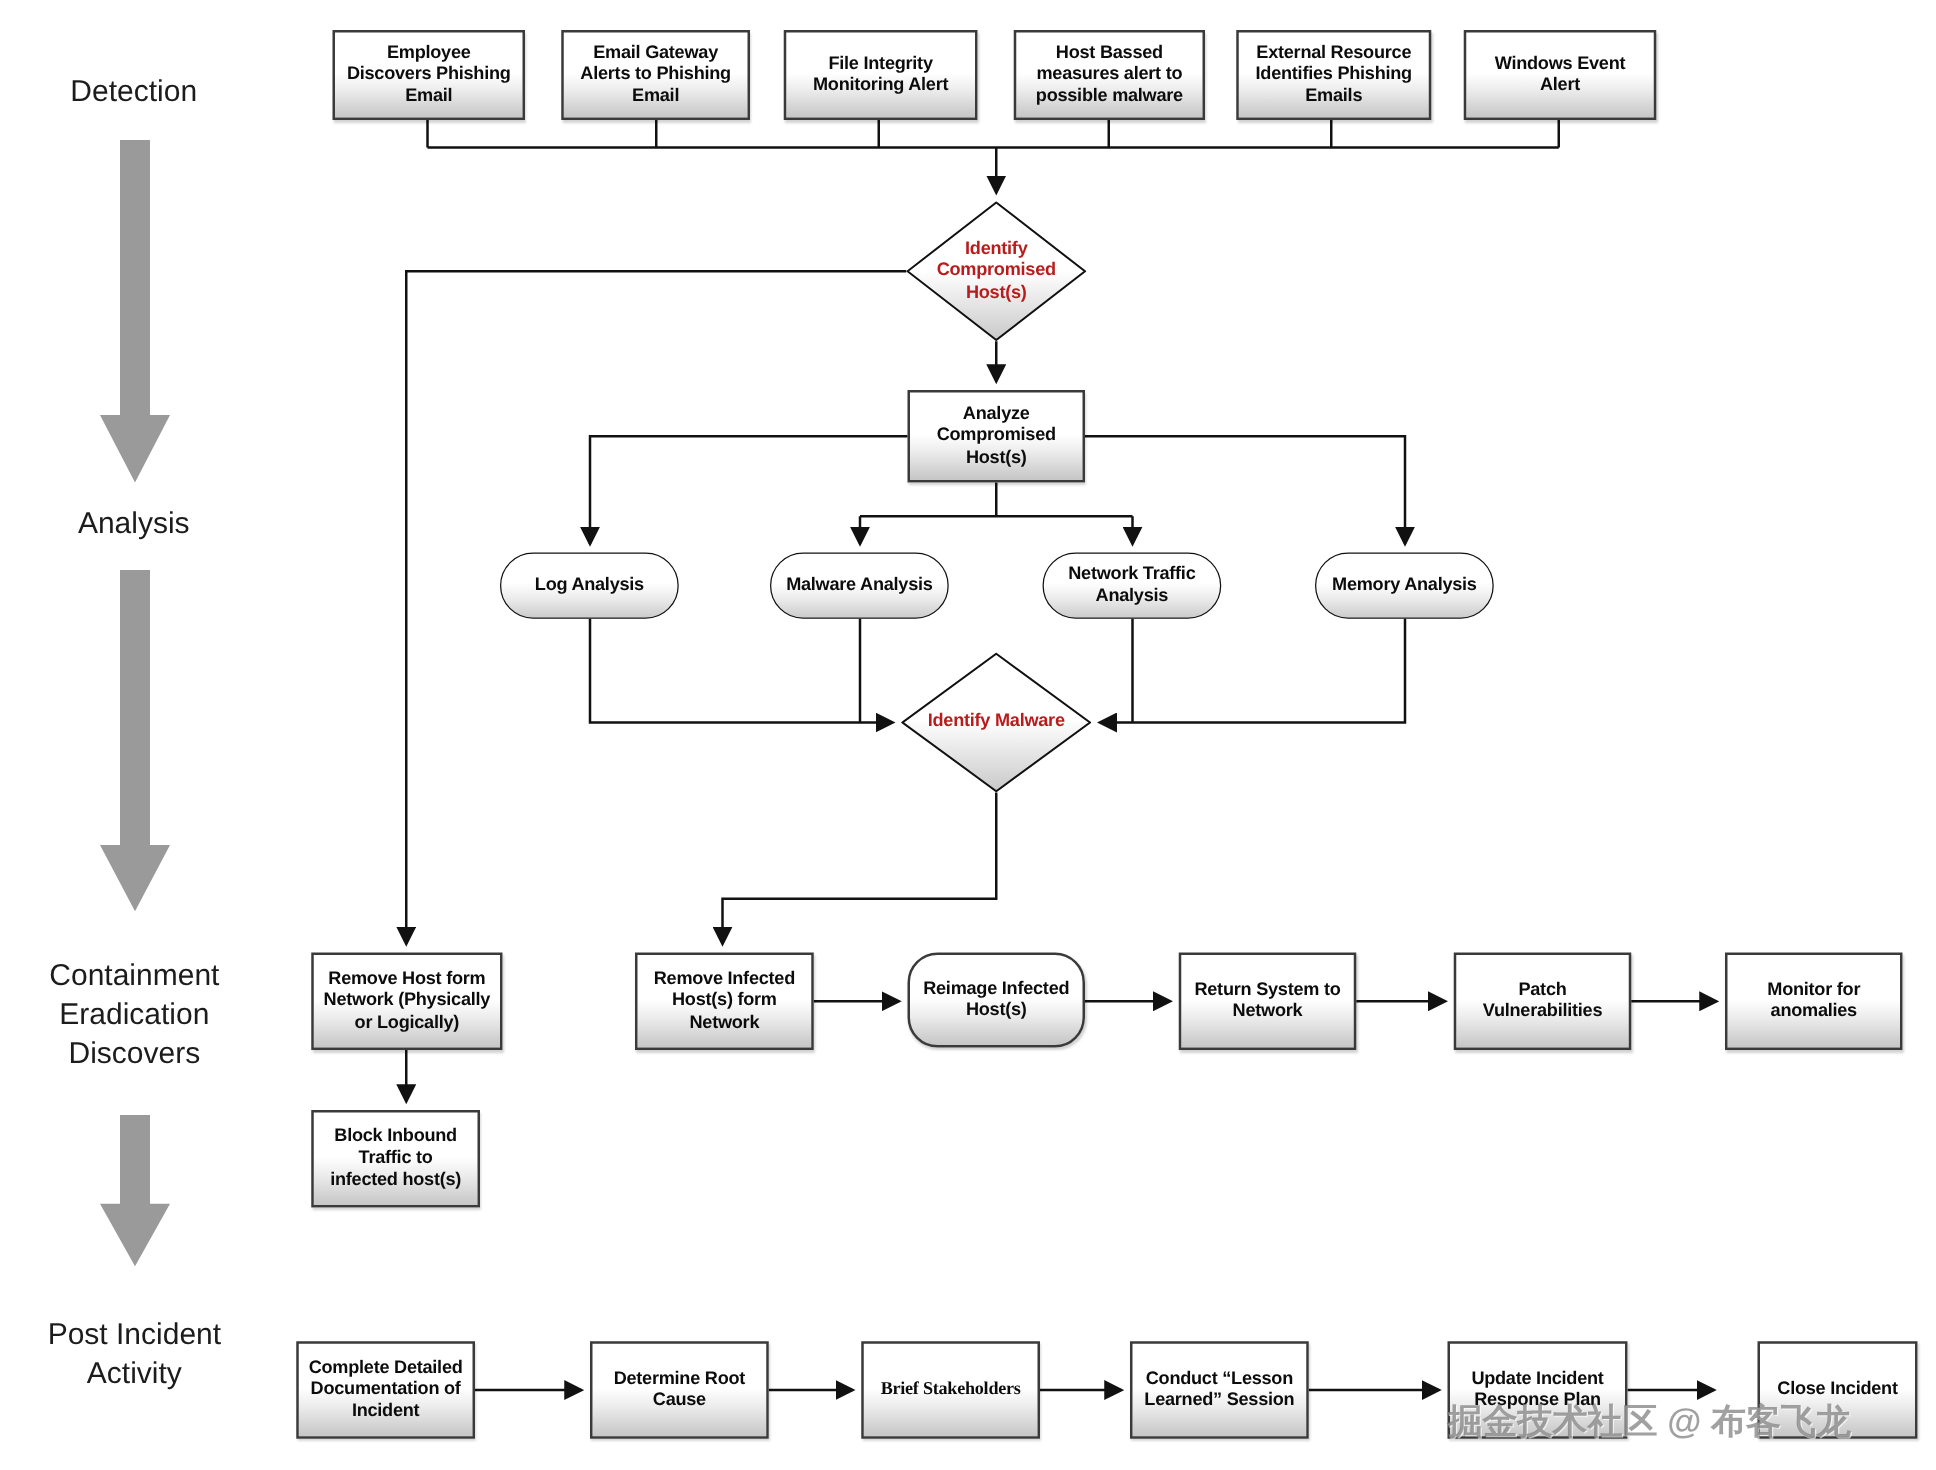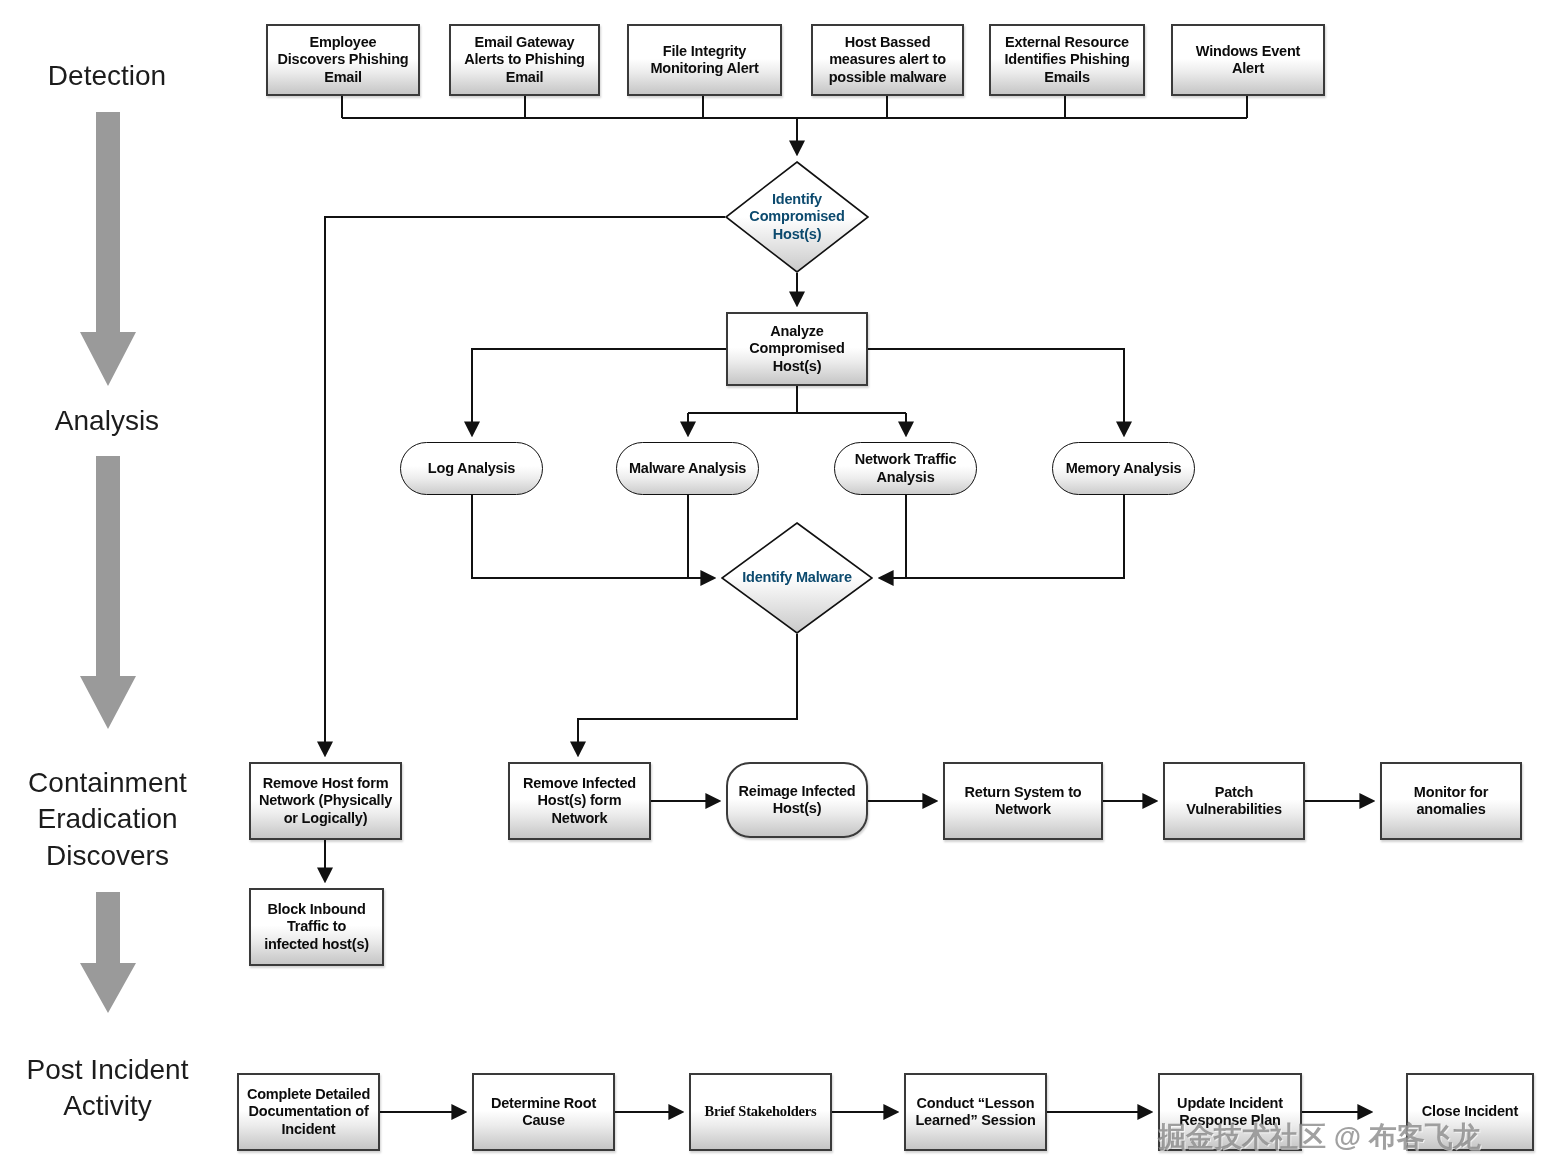--- a/index.html
+++ b/index.html
@@ -30,28 +30,28 @@
     background:linear-gradient(180deg,#ffffff 0%,#ffffff 45%,#ececec 70%,#cccccc 100%);
     border:1.5px solid #111111;
     border-radius:27px;
   }
   .diamond{position:absolute;}
   .diamond svg{position:absolute;left:0;top:0;display:block;}
   .diamond .dlabel{
     position:absolute;left:0;top:0;right:0;bottom:0;
     display:flex;align-items:center;justify-content:center;
     text-align:center;
-    font-size:14.5px;font-weight:700;line-height:1.18;color:#0c4a6e;
+    font-size:14.5px;font-weight:700;line-height:1.18;color:#b91c1c;
     letter-spacing:-0.2px;
     padding:0 26px;
   }
   .phase{
     position:absolute;
     text-align:center;
-    font-size:28px;font-weight:400;color:#1c1c1c;
+    font-size:24px;font-weight:400;color:#1c1c1c;
     line-height:1.3;
   }
   #watermark{
     position:absolute;left:1158px;top:1118px;width:380px;
     font-size:28px;font-weight:700;
     color:rgba(125,125,125,0.72);
     text-shadow:1px 1px 0 rgba(255,255,255,0.65);
     white-space:nowrap;
   }
 </style>
@@ -165,21 +165,21 @@
       <polygon points="76,1 151,56 76,111 1,56" fill="url(#dg2)" stroke="#111" stroke-width="1.6"></polygon>
     </svg>
     <div class="dlabel" style="padding:0 18px;">Identify Malware</div>
   </div>
 
   <div class="node box" style="left:249px;top:762px;width:153px;height:78px;">Remove Host form Network (Physically or Logically)</div>
   <div class="node box" style="left:249px;top:888px;width:135px;height:78px;">Block Inbound Traffic to infected host(s)</div>
 
   <div class="node box" style="left:508px;top:762px;width:143px;height:78px;">Remove Infected Host(s) form Network</div>
   <div class="node box" style="left:726px;top:762px;width:142px;height:76px;border-radius:24px;">Reimage Infected Host(s)</div>
-  <div class="node box" style="left:943px;top:762px;width:160px;height:78px;">Return System to Network</div>
+  <div class="node box" style="left:943px;top:762px;width:142px;height:78px;">Return System to Network</div>
   <div class="node box" style="left:1163px;top:762px;width:142px;height:78px;">Patch Vulnerabilities</div>
   <div class="node box" style="left:1380px;top:762px;width:142px;height:78px;">Monitor for anomalies</div>
 
   <div class="node box" style="left:237px;top:1073px;width:143px;height:78px;">Complete Detailed Documentation of Incident</div>
   <div class="node box" style="left:472px;top:1073px;width:143px;height:78px;">Determine Root Cause</div>
   <div class="node box" style="left:689px;top:1073px;width:143px;height:78px;font-family:Liberation Serif, serif;">Brief Stakeholders</div>
   <div class="node box" style="left:904px;top:1073px;width:143px;height:78px;">Conduct “Lesson Learned” Session</div>
   <div class="node box" style="left:1158px;top:1073px;width:144px;height:78px;">Update Incident Response Plan</div>
   <div class="node box" style="left:1378px;top:1073px;width:128px;height:78px;margin-left:28px;">Close Incident</div>
 

